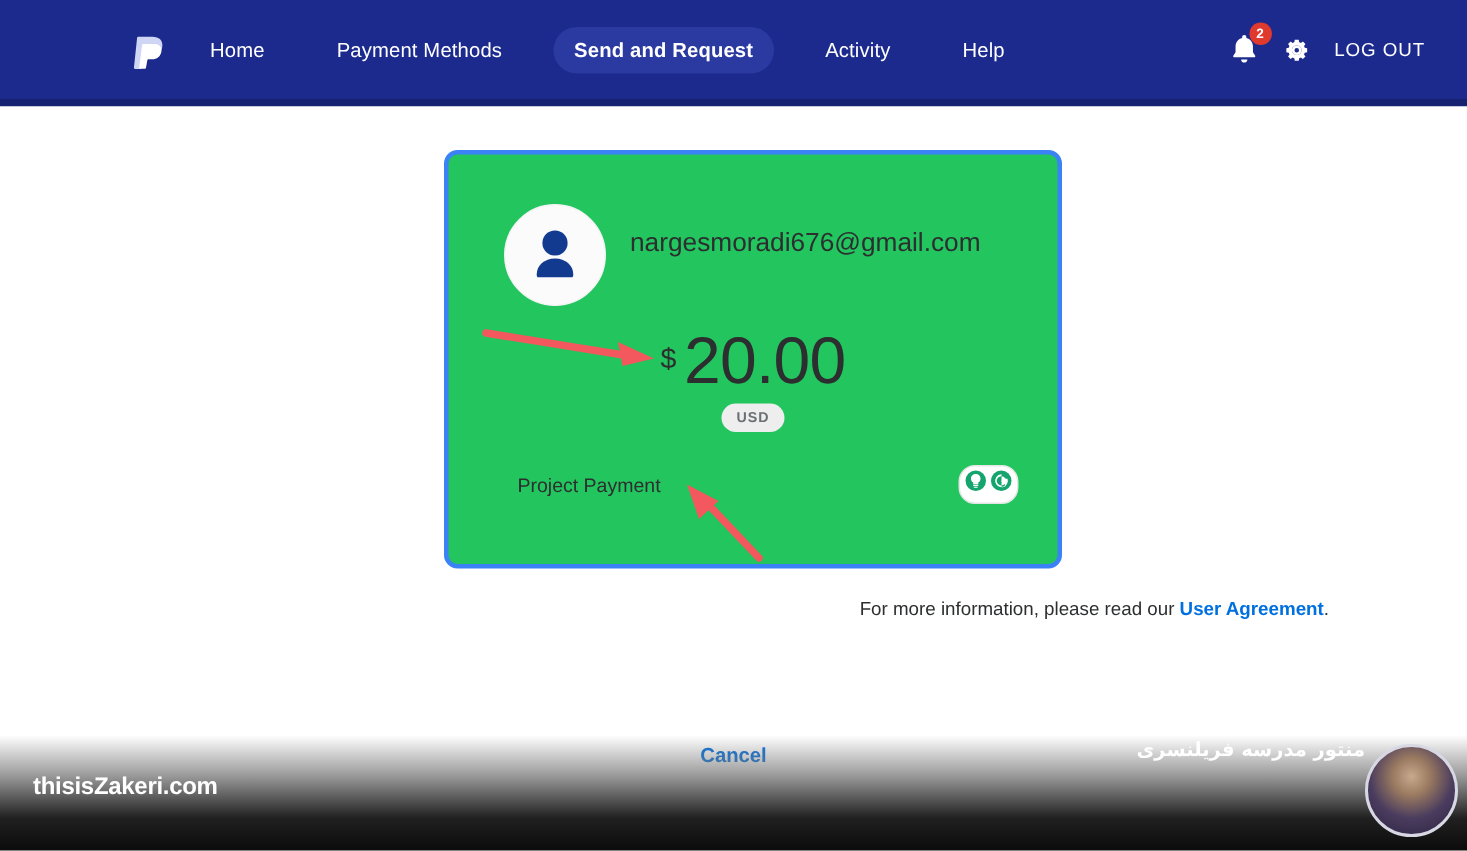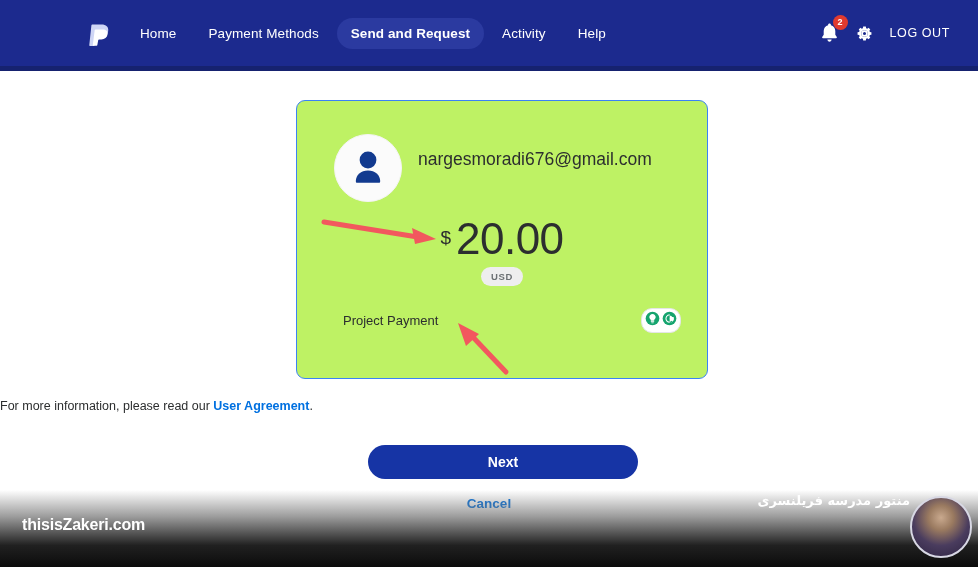--- a/index.html
+++ b/index.html
@@ -40,21 +40,21 @@
     top: 20px;
     width: 30px;
     height: 30px;
     display: flex;
     align-items: center;
     justify-content: center;
   }
   .nav {
     display: flex;
     align-items: flex-end;
-    gap: 4px;
+    gap: 20px;
     margin-left: 44px;
   }
   .nav-item {
     color: #ffffff;
     font-size: 13.5px;
     padding: 8px 14px;
     border-radius: 18px;
     white-space: nowrap;
     cursor: pointer;
     letter-spacing: 0.1px;
@@ -108,22 +108,22 @@
     width: 978px;
     height: 496px;
     background: #ffffff;
   }
   .card {
     position: absolute;
     left: 296px;
     top: 29px;
     width: 412px;
     height: 279px;
-    background: #bef264;
-    border: 1px solid #3b82f6;
+    background: #22c55e;
+    border: 3px solid #3b82f6;
     border-radius: 9px;
     box-sizing: border-box;
   }
   .recipient {
     display: flex;
     align-items: flex-start;
     padding: 33px 0 0 37px;
   }
   .avatar {
     width: 68px;
@@ -199,21 +199,21 @@
     border-radius: 11px;
     padding: 2px 3px;
   }
 
   
   .info-text {
     position: absolute;
     top: 328px;
     left: 0;
     width: 886px;
-    text-align: left;
+    text-align: right;
     font-size: 12.5px;
     color: #2c2e2f;
   }
   .info-link {
     color: #0070e0;
     font-weight: bold;
     text-decoration: none;
     cursor: pointer;
   }
   .next-btn {
@@ -381,21 +381,20 @@
           </svg>
         </span>
       </div>
     </div>
   </div>
 
   <div class="info-text">
     <span>For more information, please read our </span><a class="info-link">User Agreement</a><span>.</span>
   </div>
 
-  <button class="next-btn">Next</button>
 
   <div class="cancel-link">Cancel</div>
 </div>
 
 <svg class="annot" style="left:320px; top:212px;" width="130" height="40" viewBox="0 0 130 40">
   <path d="M4 10 L104 26" stroke="#f2585e" stroke-width="5" stroke-linecap="round" fill="none"></path>
   <path d="M116 27 L92 16 L95 32 Z" fill="#f2585e"></path>
 </svg>
 
 <svg class="annot" style="left:448px; top:318px;" width="80" height="62" viewBox="0 0 80 62">

